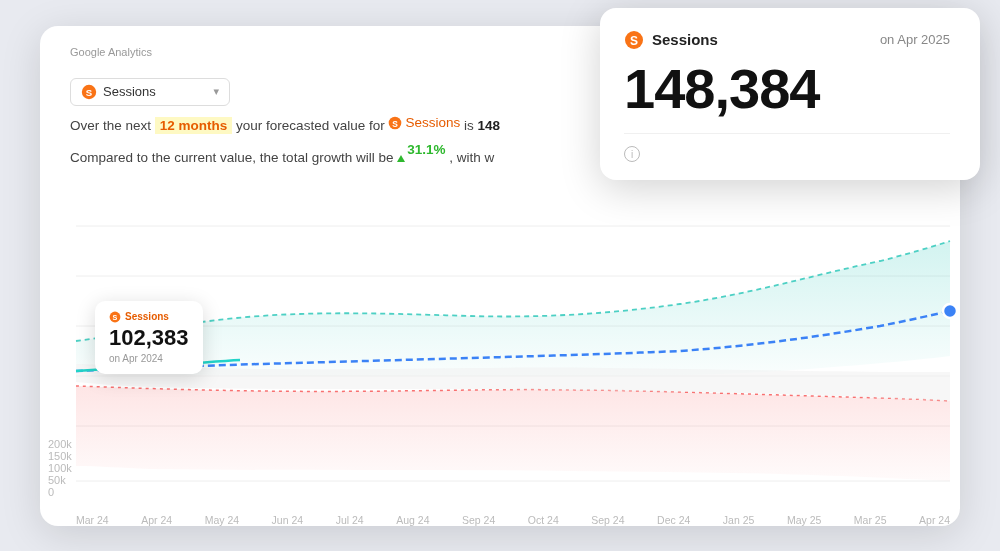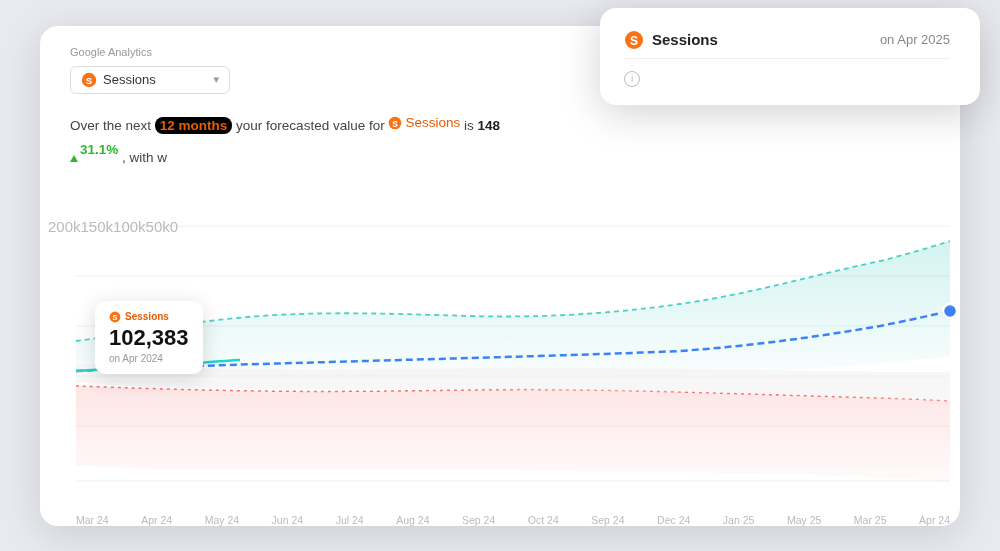--- a/index.html
+++ b/index.html
@@ -23,21 +23,21 @@
       padding: 0;
       overflow: visible;
     }
     
     .top-controls {
       position: absolute;
       top: 20px;
       left: 30px;
       display: flex;
       flex-direction: column;
-      gap: 8px;
+      gap: 20px;
     }
     .google-analytics-label {
       font-size: 11px;
       color: #999;
     }
     .sessions-dropdown {
       display: flex;
       align-items: center;
       gap: 6px;
       border: 1px solid #ddd;
@@ -63,25 +63,25 @@
     
     .forecast-text {
       position: absolute;
       top: 85px;
       left: 30px;
       font-size: 13.5px;
       color: #444;
       line-height: 1.8;
     }
     .forecast-text .highlight-months {
-      background: #000000;
+      background: #fef9c3;
       color: #e65c00;
       font-weight: 700;
       padding: 1px 5px;
-      border-radius: 8px;
+      border-radius: 0;
     }
     .forecast-text .sessions-inline {
       display: inline-flex;
       align-items: center;
       gap: 3px;
       color: #e65c00;
       font-weight: 500;
     }
     .forecast-text .value-inline {
       font-weight: 700;
@@ -203,23 +203,23 @@
       color: #bbb;
       flex-shrink: 0;
     }
     
     .y-labels {
       position: absolute;
       left: 8px;
       bottom: 28px;
       height: 280px;
       display: flex;
-      flex-direction: row;
+      flex-direction: column;
       justify-content: flex-end;
-      font-size: 15px;
+      font-size: 11px;
       color: #bbb;
     }
     
     .x-labels {
       position: absolute;
       bottom: 0px;
       left: 36px;
       right: 10px;
       display: flex;
       justify-content: space-between;
@@ -253,20 +253,21 @@
         <svg width="14" height="14" viewBox="0 0 20 20">
           <circle cx="10" cy="10" r="9" fill="#f97316"></circle>
           <text x="10" y="15" text-anchor="middle" font-size="12" fill="white" font-weight="bold">S</text>
         </svg>
         <span>Sessions</span>
       </span>
       <span> is </span>
       <span class="value-inline">148</span>
     </div>
     <div>
+      <span>Compared to the current value, the total growth will be </span>
       <span class="growth-badge">
         <span class="triangle-up"></span>
         <span>31.1%</span>
       </span>
       <span> , with w</span>
     </div>
   </div>
 
   <div class="chart-area">
     
@@ -359,18 +360,19 @@
     <div class="big-tooltip-header">
       <div class="big-tooltip-sessions">
         <svg width="20" height="20" viewBox="0 0 20 20">
           <circle cx="10" cy="10" r="9" fill="#f97316"></circle>
           <text x="10" y="15" text-anchor="middle" font-size="12" fill="white" font-weight="bold">S</text>
         </svg>
         <span>Sessions</span>
       </div>
       <span class="big-tooltip-date">on Apr 2025</span>
     </div>
+    <div class="big-tooltip-value">148,384</div>
     <div class="big-tooltip-footer">
       <span class="info-icon">i</span>
     </div>
   </div>
 
 </div>
 
 </body></html>

